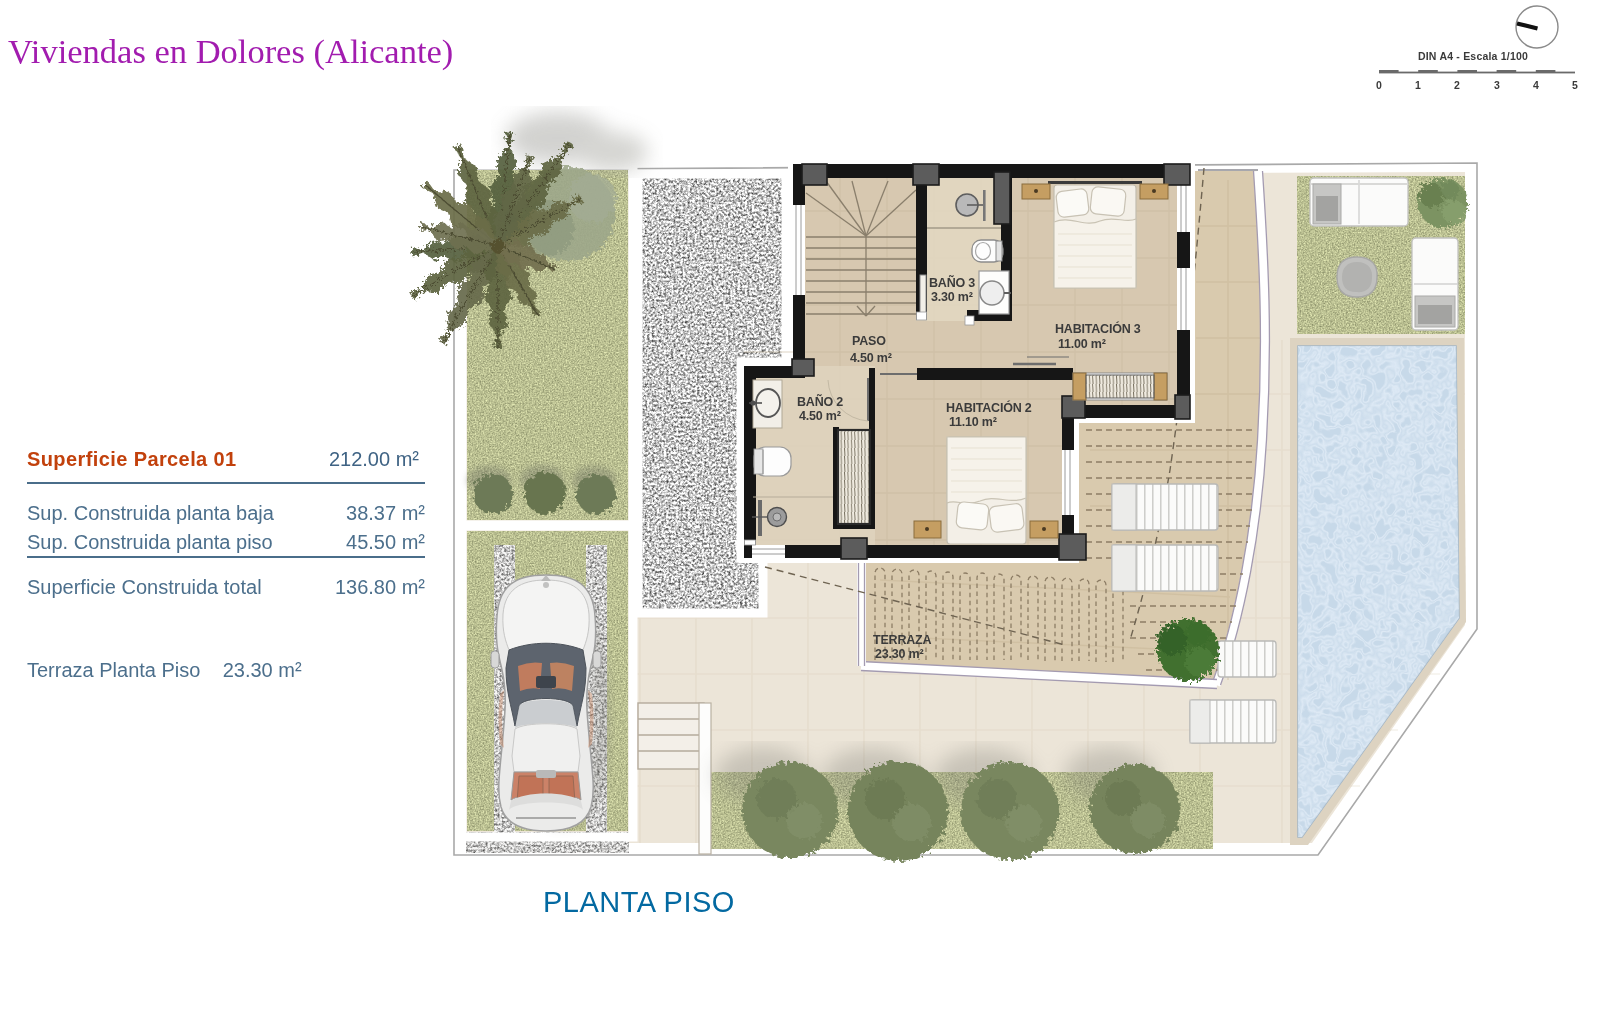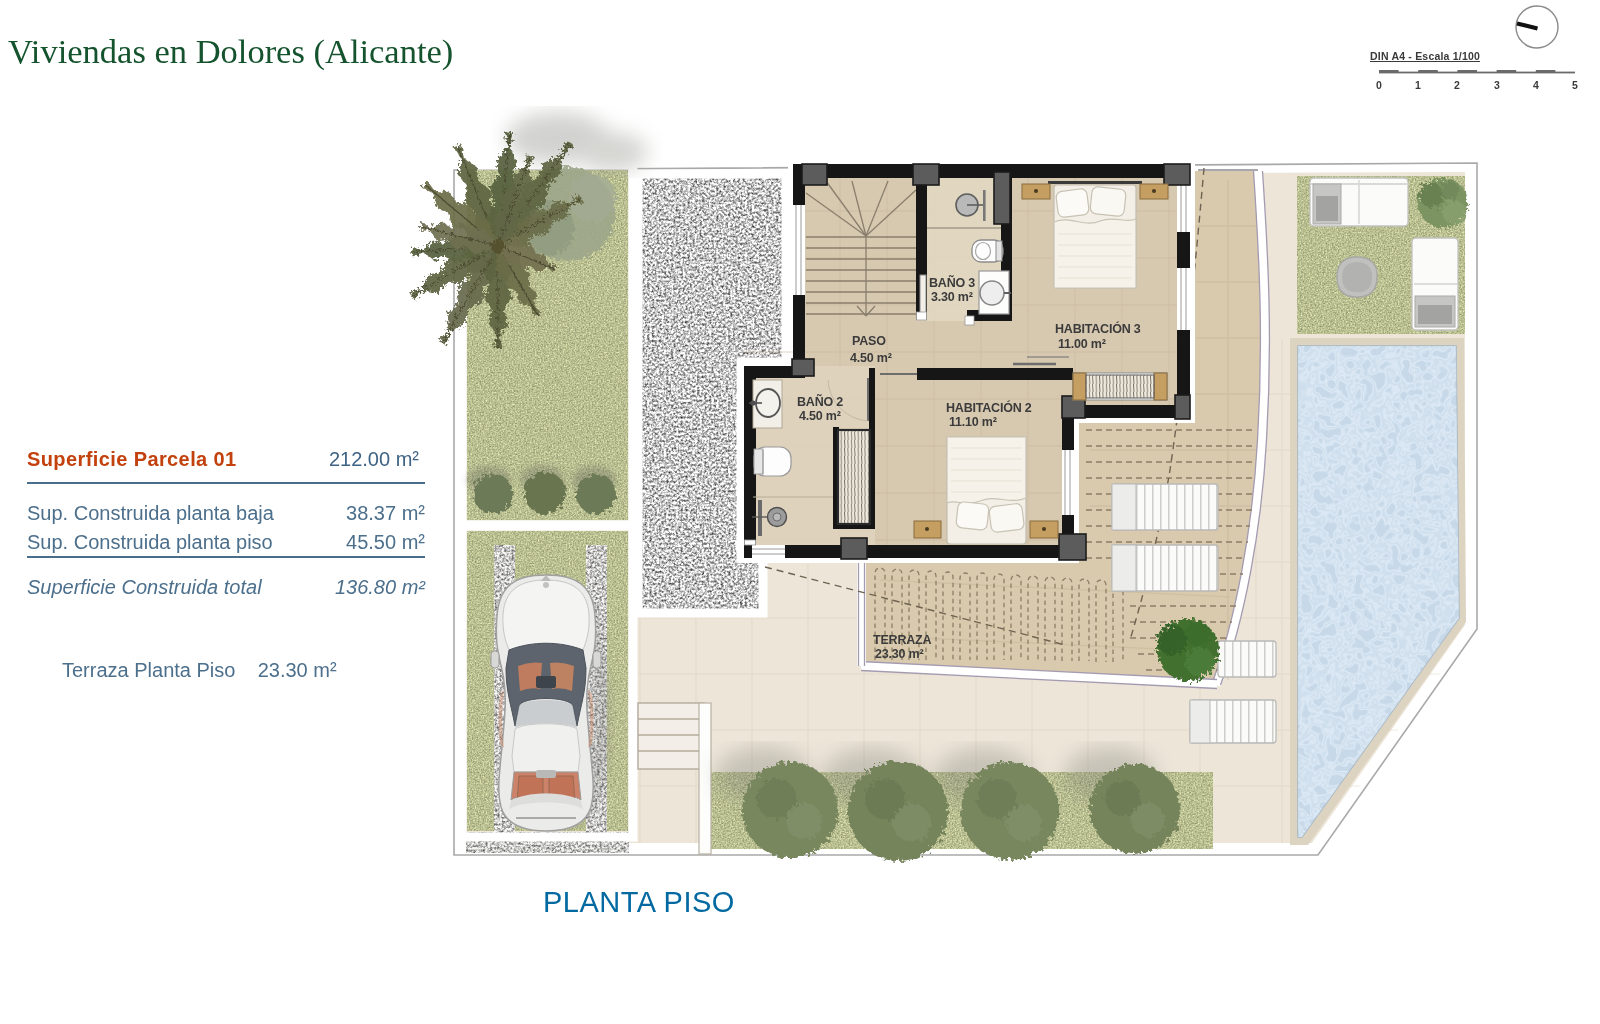--- a/index.html
+++ b/index.html
@@ -1,40 +1,40 @@
 <!DOCTYPE html>
 <html><head>
 <meta charset="utf-8">
 <style>
   html,body{margin:0;padding:0;width:1600px;height:1024px;background:#fff;overflow:hidden;}
   .abs{position:absolute;}
-  #title{left:8px;top:32px;font-family:"Liberation Serif",serif;font-size:34.5px;color:#14532d;}
+  #title{left:8px;top:32px;font-family:"Liberation Serif",serif;font-size:34.5px;color:#a21caf;}
   .pan{font-family:"Liberation Sans",sans-serif;color:#4c6f8c;}
   #plantapiso{left:543px;top:886px;font-family:"Liberation Sans",sans-serif;font-size:29px;letter-spacing:0.5px;color:#0369a1;}
 </style>
 </head>
 <body>
 
 <div id="title" class="abs">Viviendas en Dolores (Alicante)</div>
 
 <div class="abs pan" style="left:27px;top:448px;width:398px;font-size:20px;">
   <div style="position:relative;height:34px;"><span style="font-weight:bold;color:#c2410c;letter-spacing:.4px;">Superficie Parcela 01</span><span style="position:absolute;right:6px;color:#3f6384;">212.00 m²</span></div>
   <div style="border-top:2px solid #4a6d8a;height:18px;"></div>
   <div style="position:relative;height:29px;">Sup. Construida planta baja<span style="position:absolute;right:0;">38.37 m²</span></div>
   <div style="position:relative;height:24px;">Sup. Construida planta piso<span style="position:absolute;right:0;">45.50 m²</span></div>
   <div style="border-top:2px solid #4a6d8a;height:18px;margin-top:1px;"></div>
-  <div style="position:relative;height:34px;font-style:italic;">Superficie Construida total<span style="position:absolute;right:0;">136.80 m²</span></div>
+  <div style="position:relative;height:34px;">Superficie Construida total<span style="position:absolute;right:0;">136.80 m²</span></div>
   <div style="position:relative;height:49px;"></div>
-  <div style="position:relative;margin-left:35px;">Terraza Planta Piso&nbsp;&nbsp;&nbsp;&nbsp;23.30 m²</div>
+  <div style="position:relative;">Terraza Planta Piso&nbsp;&nbsp;&nbsp;&nbsp;23.30 m²</div>
 </div>
 
 <div id="plantapiso" class="abs">PLANTA PISO</div>
 
 <div class="abs" style="left:1370px;top:50px;width:215px;font-family:'Liberation Sans',sans-serif;">
-  <div style="text-align:left;font-size:10.5px;font-weight:bold;color:#3a3a3a;padding-right:9px;letter-spacing:0.2px;text-decoration:underline;">DIN A4 - Escala 1/100</div>
+  <div style="text-align:center;font-size:10.5px;font-weight:bold;color:#3a3a3a;padding-right:9px;letter-spacing:0.2px;">DIN A4 - Escala 1/100</div>
 </div>
 <svg class="abs" style="left:0;top:0;" width="1600" height="1024" viewBox="0 0 1600 1024">
 <defs>
   <filter id="fGravel" x="-5%" y="-5%" width="110%" height="110%" color-interpolation-filters="sRGB">
     <feTurbulence type="fractalNoise" baseFrequency="0.42" numOctaves="4" seed="11" result="n"></feTurbulence>
     <feColorMatrix in="n" type="matrix" values="1.5 0 0 0 0.03  1.5 0 0 0 0.03  1.5 0 0 0 0.03  0 0 0 0 1" result="g"></feColorMatrix>
     <feComposite in="g" in2="SourceGraphic" operator="atop"></feComposite>
   </filter>
   <filter id="fGrass" x="-5%" y="-5%" width="110%" height="110%" color-interpolation-filters="sRGB">
     <feTurbulence type="fractalNoise" baseFrequency="0.65" numOctaves="3" seed="4" result="n"></feTurbulence>

